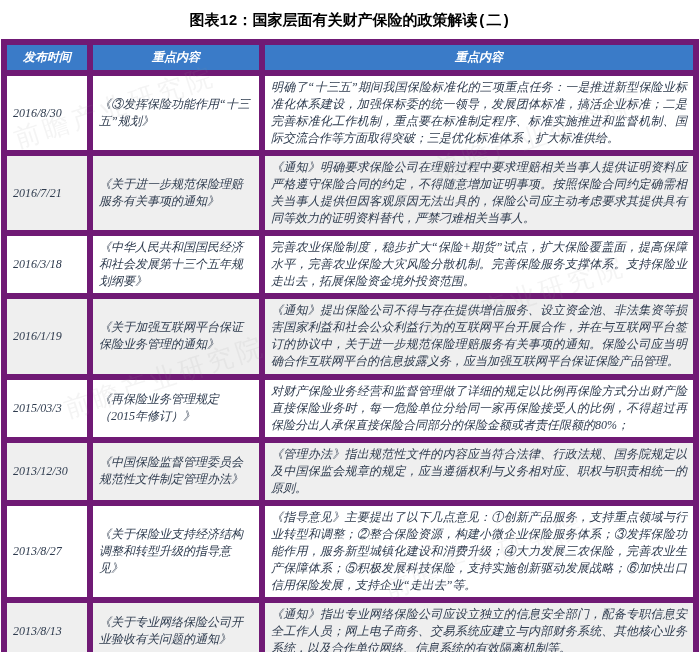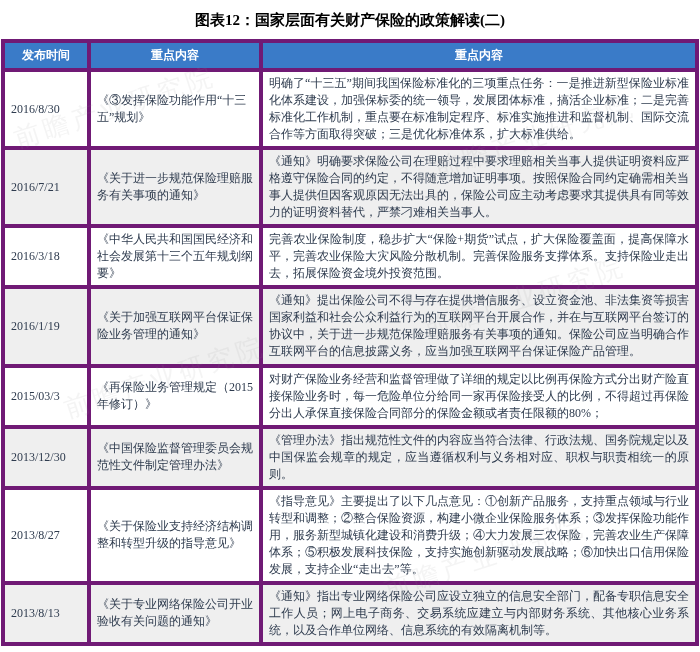--- a/index.html
+++ b/index.html
@@ -3,41 +3,42 @@
 <meta charset="utf-8">
 <style>
   html,body{margin:0;padding:0;}
   body{
     width:700px;height:652px;overflow:hidden;position:relative;
     background:#ffffff;
     font-family:"Liberation Sans","DejaVu Sans",sans-serif;
   }
   .page-title{
     text-align:center;
-    font-family:Liberation Serif, serif;
+    font-family:Liberation Mono, monospace;
     font-weight:bold;
     font-size:15px;
     color:#000000;
     padding:11px 0 9px 0;
   }
   table.policy-table{
     width:698px;
     margin:0 1px;
     border-collapse:collapse;
     table-layout:fixed;
   }
   table.policy-table th,
   table.policy-table td{
-    border:4px solid #701a75;
+    border:6px solid #701a75;
     font-size:12px;
     color:#2e3b4e;
     padding:3px 6px;
     vertical-align:middle;
     font-family:"Liberation Serif","DejaVu Serif",serif;
     line-height:1.42;
+    font-style:italic;
   }
   table.policy-table th{
     background:#3a7bc8;
     color:#ffffff;
     font-weight:bold;
     padding:4px 6px;
     font-size:12px;
   }
   col.c-date{width:86px;}
   col.c-name{width:172px;}

